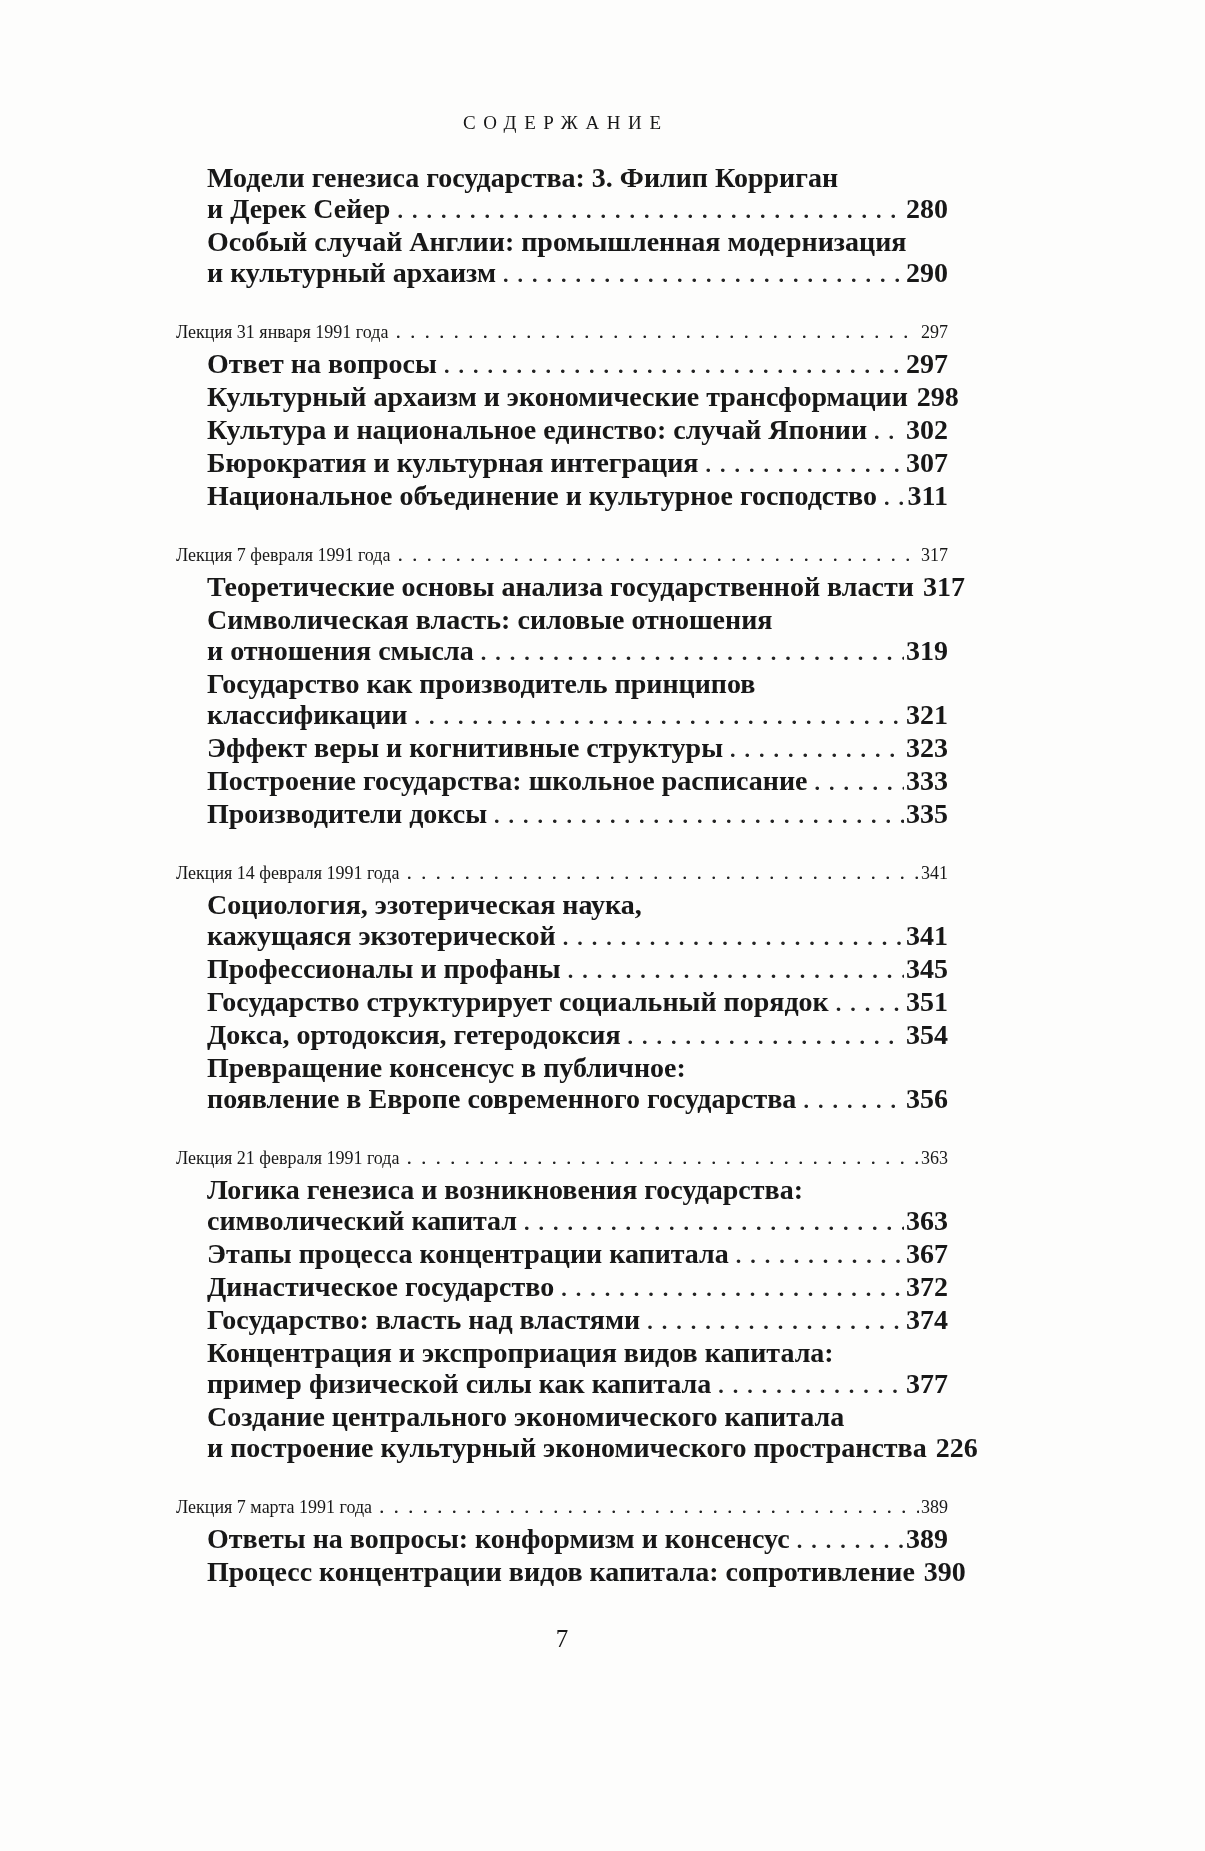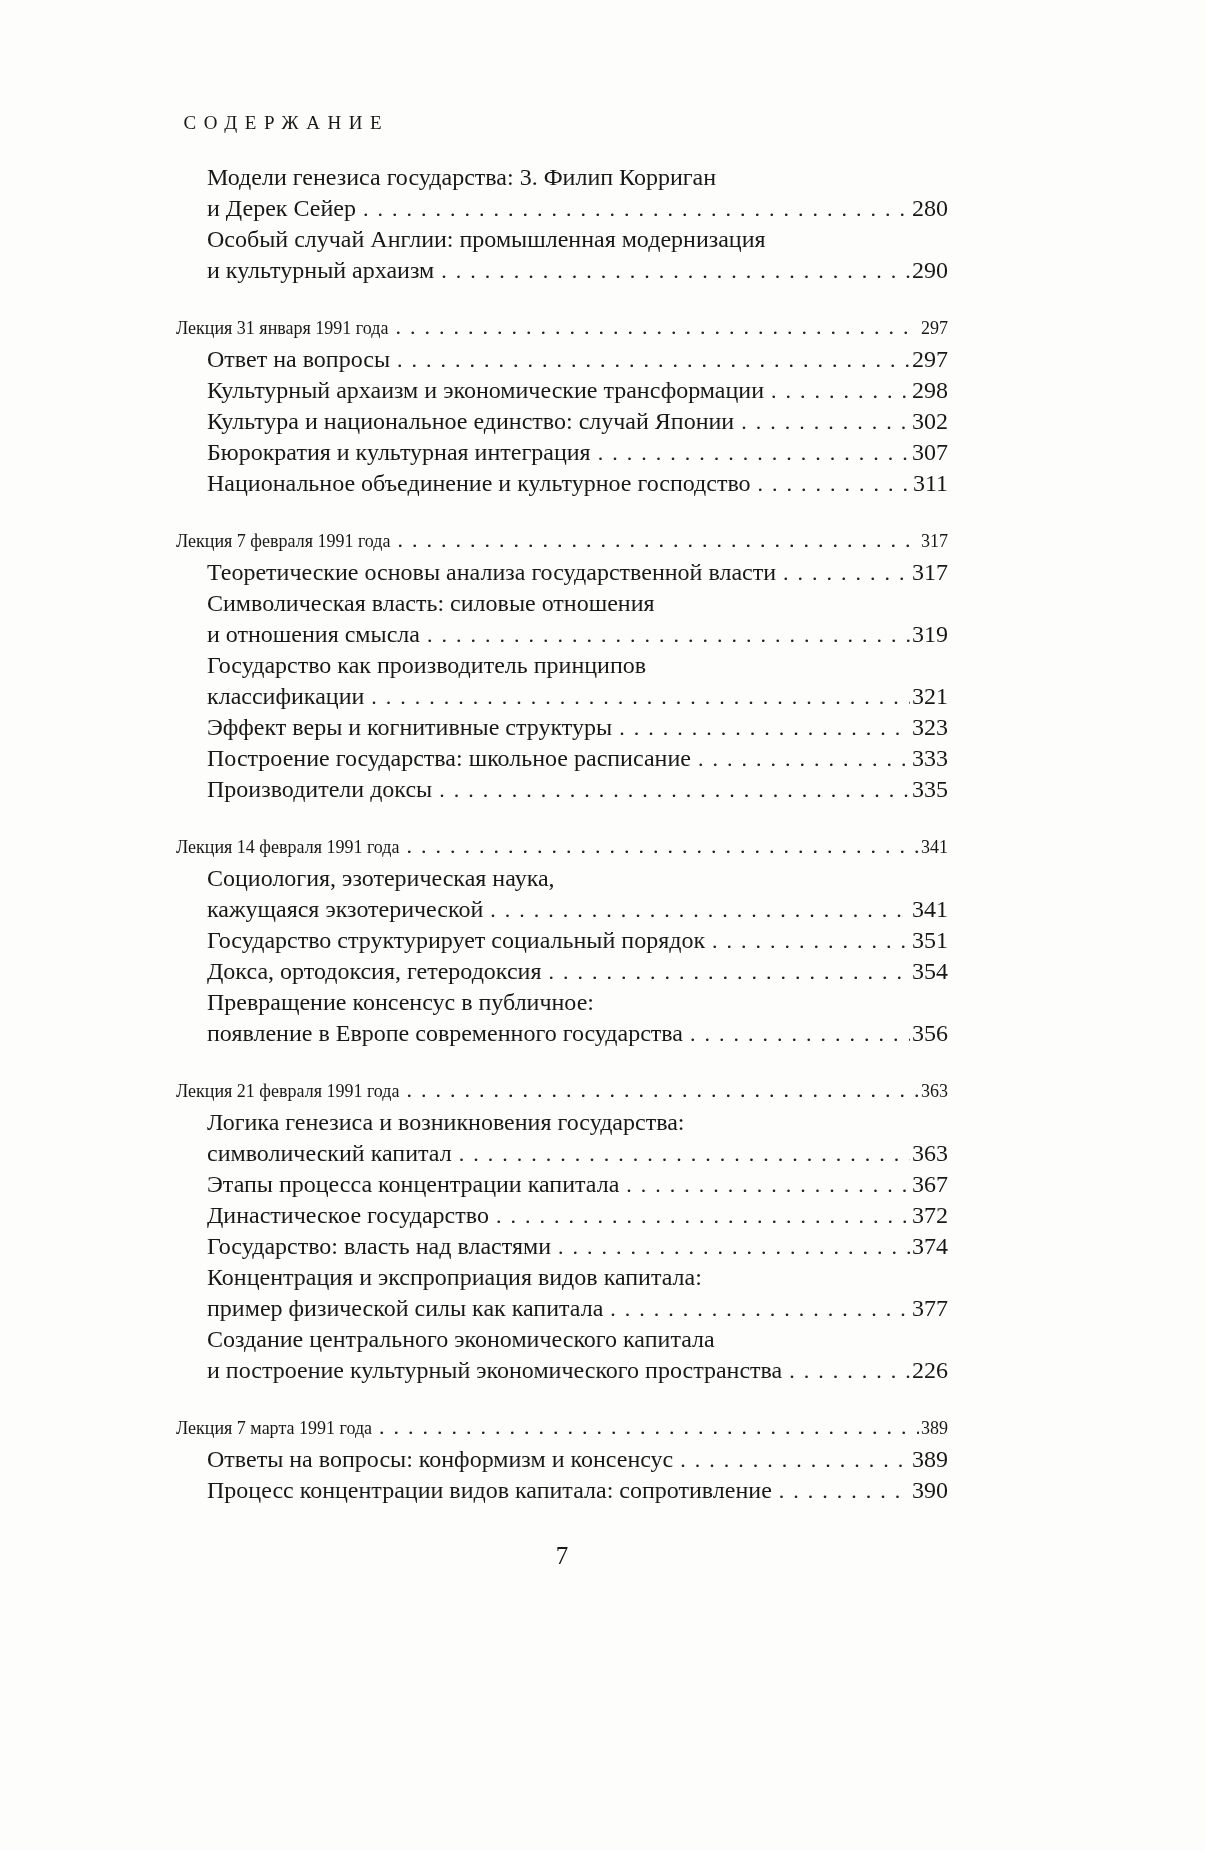--- a/index.html
+++ b/index.html
@@ -13,37 +13,38 @@
     -webkit-font-smoothing: antialiased;
   }
   .page-block {
     position: absolute;
     left: 176px;
     top: 0;
     width: 772px;
   }
   .toc-title {
     margin-top: 112px;
+    text-align: center;
     font-size: 19px;
     line-height: 22px;
     letter-spacing: 0.40em;
     padding-left: 0.40em; 
     font-weight: normal;
   }
   .toc-sections { margin-top: 28px; }
   .toc-section { margin-top: 25px; }
   .toc-section:first-child { margin-top: 0; }
   .row {
     display: flex;
     align-items: baseline;
     line-height: 31px;
     white-space: nowrap;
   }
   .toc-entry.lecture { font-size: 18px; }
-  .toc-entry.topic  { font-size: 24px; padding-left: 31px; }
+  .toc-entry.topic  { font-size: 28px; padding-left: 31px; font-weight: bold; }
   .txt { flex: 0 0 auto; }
   .dots {
     flex: 1 1 auto;
     overflow: hidden;
     white-space: nowrap;
     margin-left: 7px;
     margin-right: 2px;
     color: #222;
   }
   .dots::after {
@@ -205,20 +206,27 @@
             <span class="txt">Социология, эзотерическая наука,</span>
           </div>
           <div class="row">
             <span class="txt">кажущаяся экзотерической</span>
             <span class="dots"></span>
             <span class="pg">341</span>
           </div>
         </div>
         <div class="toc-entry topic">
           <div class="row">
+            <span class="txt">Профессионалы и профаны</span>
+            <span class="dots"></span>
+            <span class="pg">345</span>
+          </div>
+        </div>
+        <div class="toc-entry topic">
+          <div class="row">
             <span class="txt">Государство структурирует социальный порядок</span>
             <span class="dots"></span>
             <span class="pg">351</span>
           </div>
         </div>
         <div class="toc-entry topic">
           <div class="row">
             <span class="txt">Докса, ортодоксия, гетеродоксия</span>
             <span class="dots"></span>
             <span class="pg">354</span>

